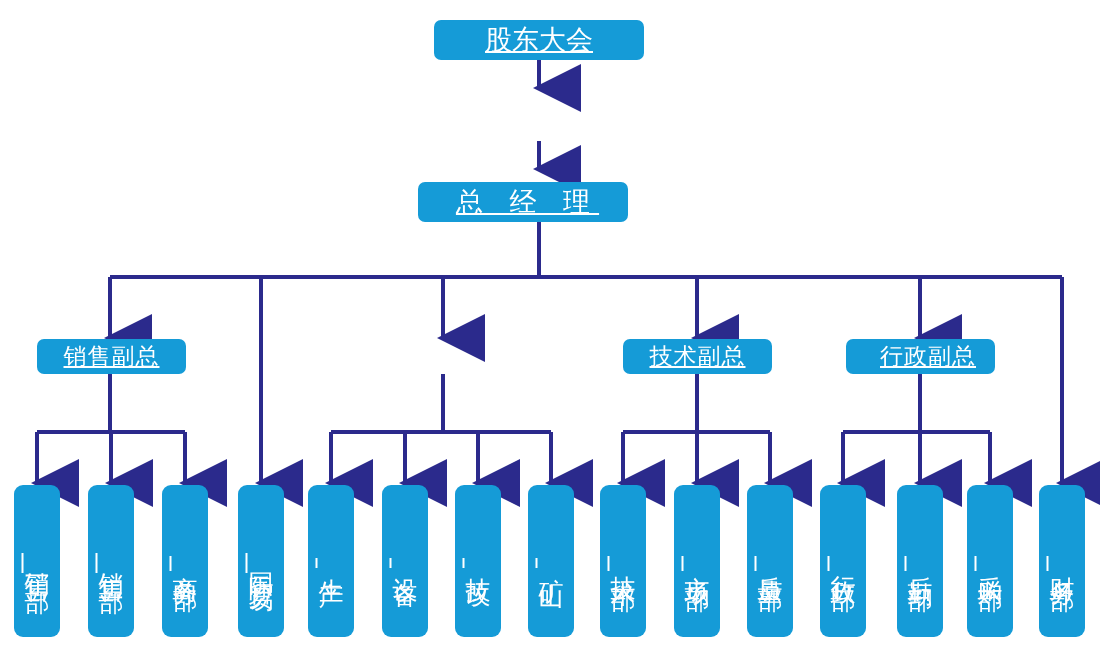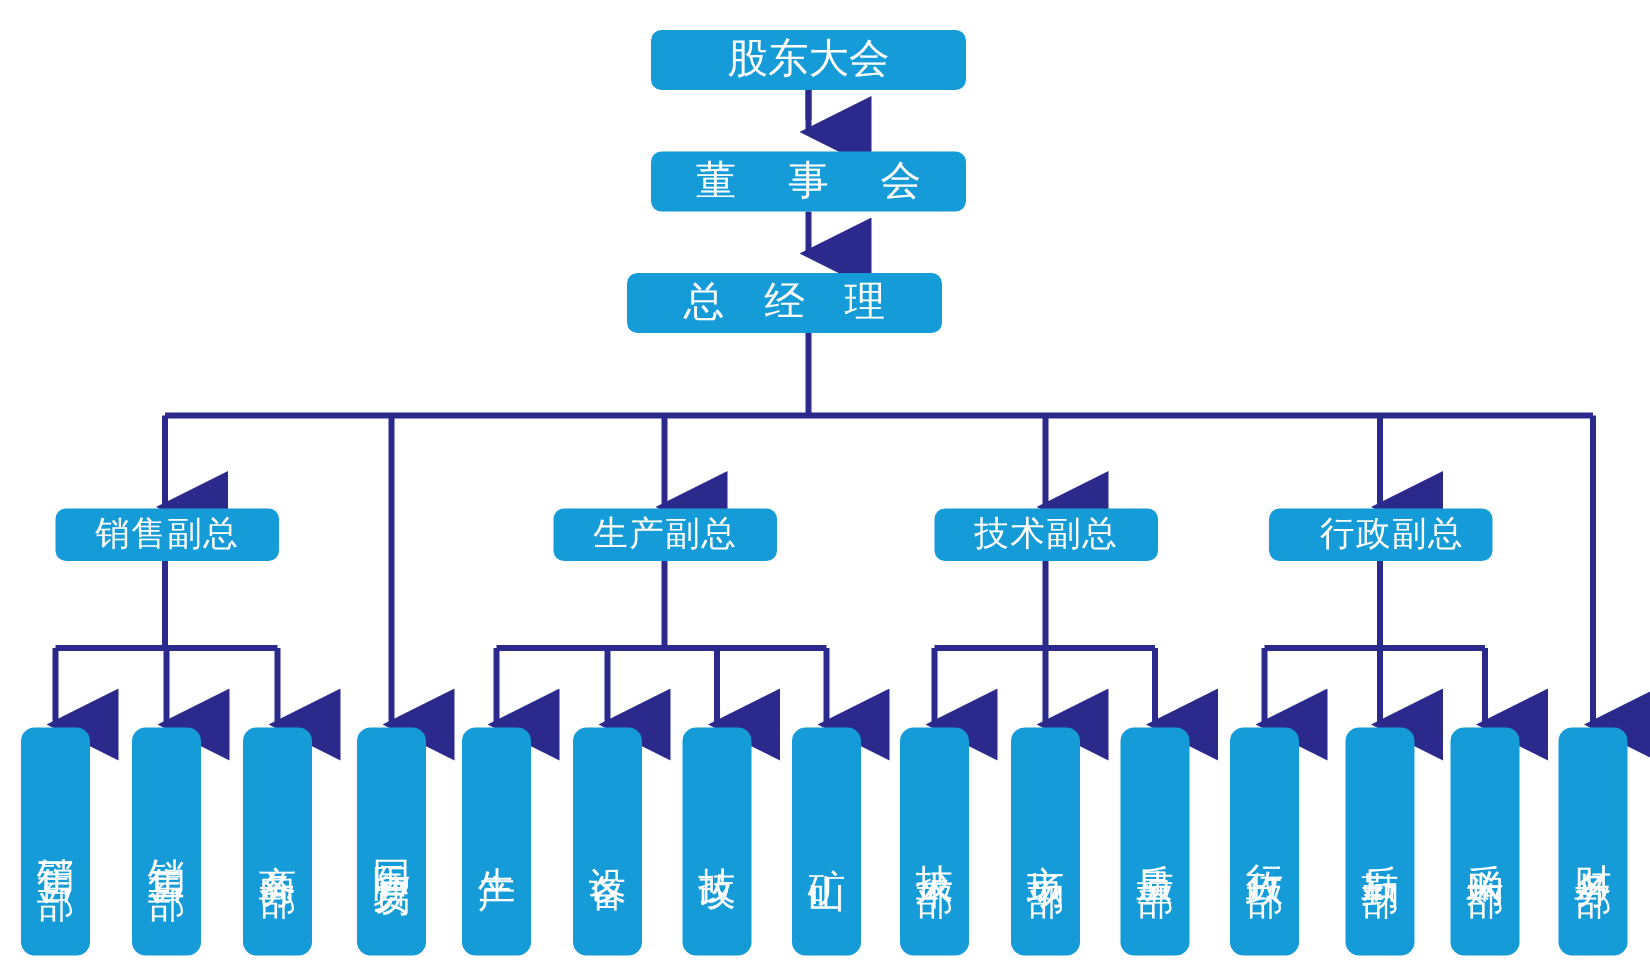--- a/index.html
+++ b/index.html
@@ -23,20 +23,21 @@
     position:absolute;
     background:#159bd7;
     color:#ffffff;
     display:flex;
     align-items:center;
     justify-content:center;
     box-sizing:border-box;
     text-align:right;
     line-height:1.08;
     user-select:none;
+    text-decoration:underline;
   }
   
   .lvl-top{
     border-radius:7px;
     font-size:27px;
     font-weight:normal;
     height:40px;
   }
   .lvl-top.sp-wide{letter-spacing:13px;text-indent:13px;}
   .lvl-top.sp-mid{letter-spacing:9px;text-indent:9px;}
@@ -118,27 +119,25 @@
       <path d="M 920 374 L 920 432"></path>
       <path d="M 843 432 L 990 432"></path>
       <path d="M 843 432 L 843 483" marker-end="url(#arw)"></path>
       <path d="M 920 432 L 920 483" marker-end="url(#arw)"></path>
       <path d="M 990 432 L 990 483" marker-end="url(#arw)"></path>
     </g>
   </svg>
 
   <div class="node lvl-top" style="left:434px;top:20px;width:210px;">股东大会</div>
 
-  <div class="node lvl-top sp-wide" style="left:434px;top:101px;width:210px;">董 事 会</div>
 
   <div class="node lvl-top sp-mid" style="left:418px;top:182px;width:210px;">总 经 理</div>
 
   <div class="node lvl-vp" style="left:37px;top:339px;width:149px;">销售副总</div>
 
-  <div class="node lvl-vp" style="left:369px;top:339px;width:149px;">生产副总</div>
 
   <div class="node lvl-vp" style="left:623px;top:339px;width:149px;">技术副总</div>
 
   <div class="node lvl-vp" style="left:846px;top:339px;width:149px;padding-left:15px;">行政副总</div>
 
   <div class="node lvl-dept" style="left:14px;top:485px;">
     <span>销售一部</span>
   </div>
 
   <div class="node lvl-dept" style="left:88px;top:485px;">

